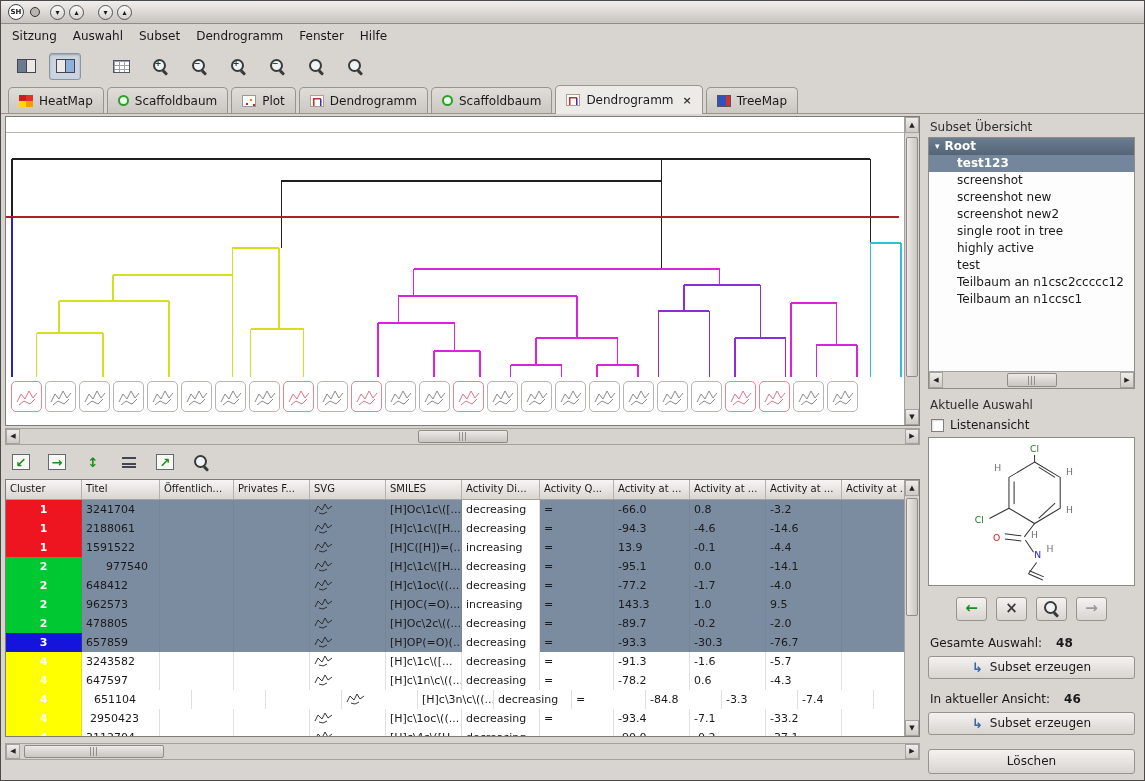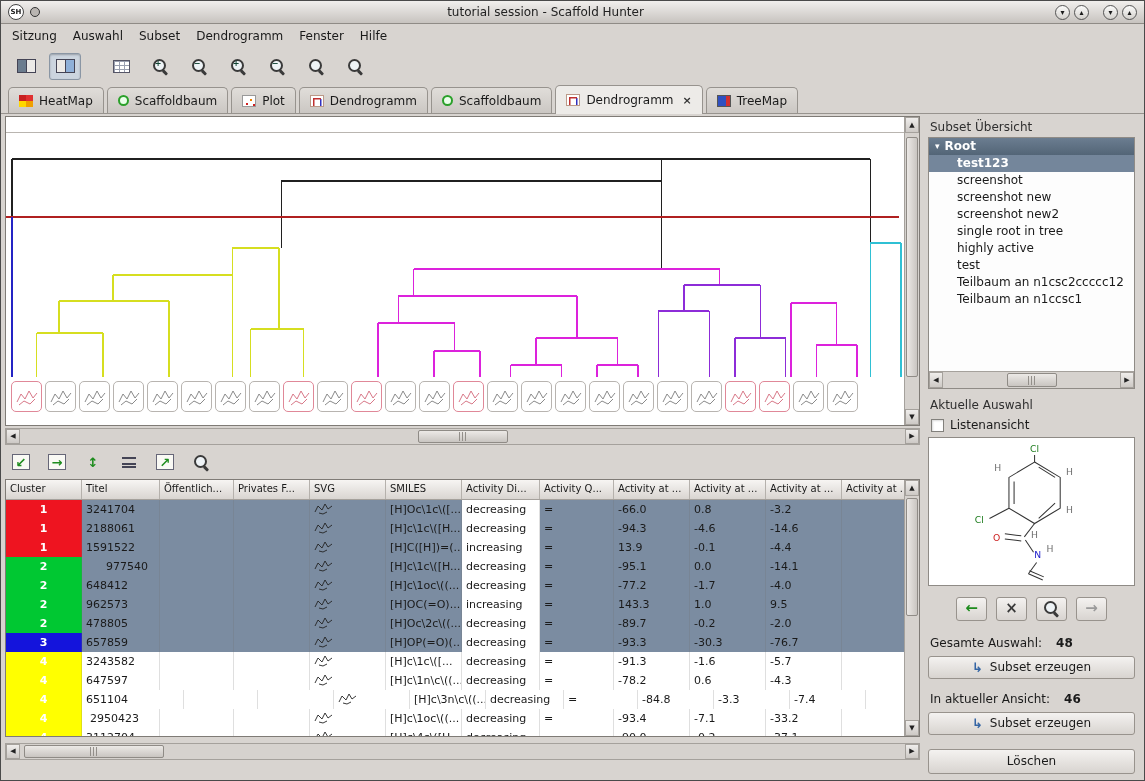--- a/index.html
+++ b/index.html
@@ -138,21 +138,20 @@
   gap:7px; margin:2px 0 10px; }
 .subset-icon { color:#3465a4; font-weight:bold; font-size:13px; }
 .delete-btn { height:26px; width:100%; margin-top:4px; display:flex; align-items:center; justify-content:center; }
 </style>
 </head>
 <body>
 
 <div class="titlebar">
   <div class="logo">SH</div>
   <div class="stick"></div>
-  <div class="tb-title">tutorial session - Scaffold Hunter</div>
   <div id="tb-buttons" style="display:flex;align-items:center;">
       <div class="tb-btn">▾</div>
       <div class="tb-btn">▴</div>
       <div class="tb-btn gap">▾</div>
       <div class="tb-btn">▴</div>
     </div>
 </div>
 
 <div class="menubar" id="menubar">
     <span class="menu-item">Sitzung</span>
@@ -688,21 +687,21 @@
               <div class="td" style="width: 76px;">[H]c\1n\c\((...</div>
               <div class="td dir" style="width: 78px;">decreasing</div>
               <div class="td" style="width: 74px;">=</div>
               <div class="td" style="width: 76px;">-78.2</div>
               <div class="td" style="width: 76px;">0.6</div>
               <div class="td" style="width: 76px;">-4.3</div>
               <div class="td" style="width: 76px;"></div>
             </div>
             <div class="tr">
               <div class="td cluster" style="width: 76px; background: rgb(255, 255, 0);">4</div>
-              <div class="td" style="width: 102px;">651104</div>
+              <div class="td" style="width: 102px; margin-left: 8px;">651104</div>
               <div class="td" style="width: 74px;"></div>
               <div class="td" style="width: 76px;"></div>
               <div class="td svgcell" style="width: 76px;"><svg width="20" height="13" viewBox="0 0 20 13">
                   <path d="M1,10 L4,4 L8,8 L11,2 L14,7 L18,4 M5,11 L9,12 L13,10" fill="none" stroke="#222" stroke-width="0.9"></path>
                 </svg></div>
               <div class="td" style="width: 76px;">[H]c\3n\c\((...</div>
               <div class="td dir" style="width: 78px;">decreasing</div>
               <div class="td" style="width: 74px;">=</div>
               <div class="td" style="width: 76px;">-84.8</div>
               <div class="td" style="width: 76px;">-3.3</div>

